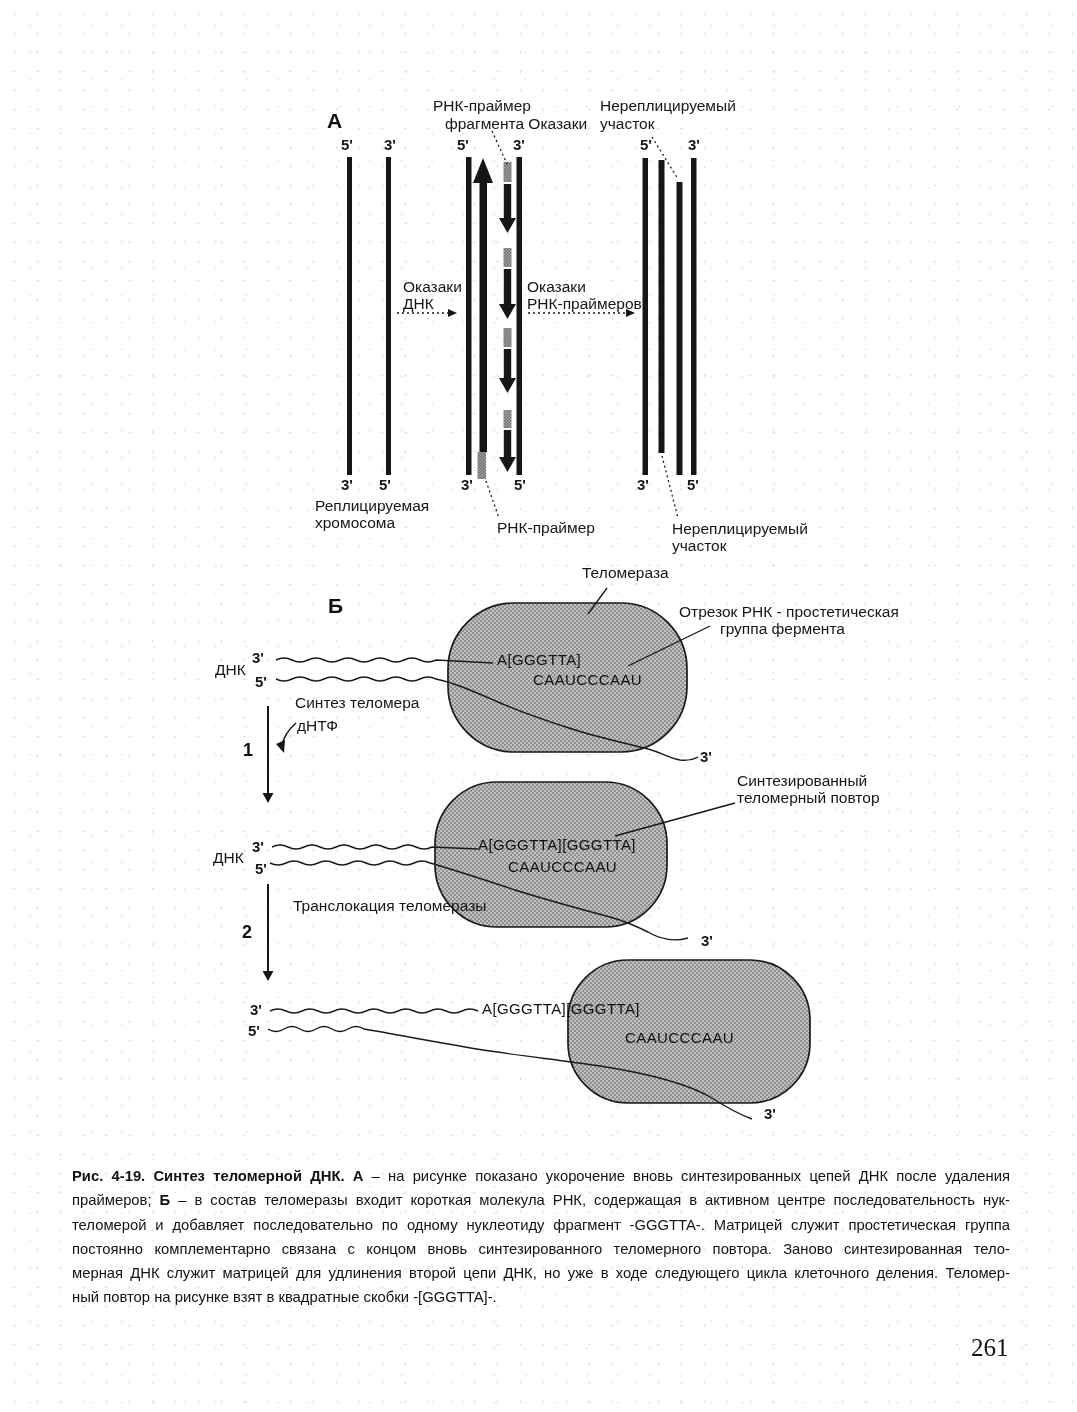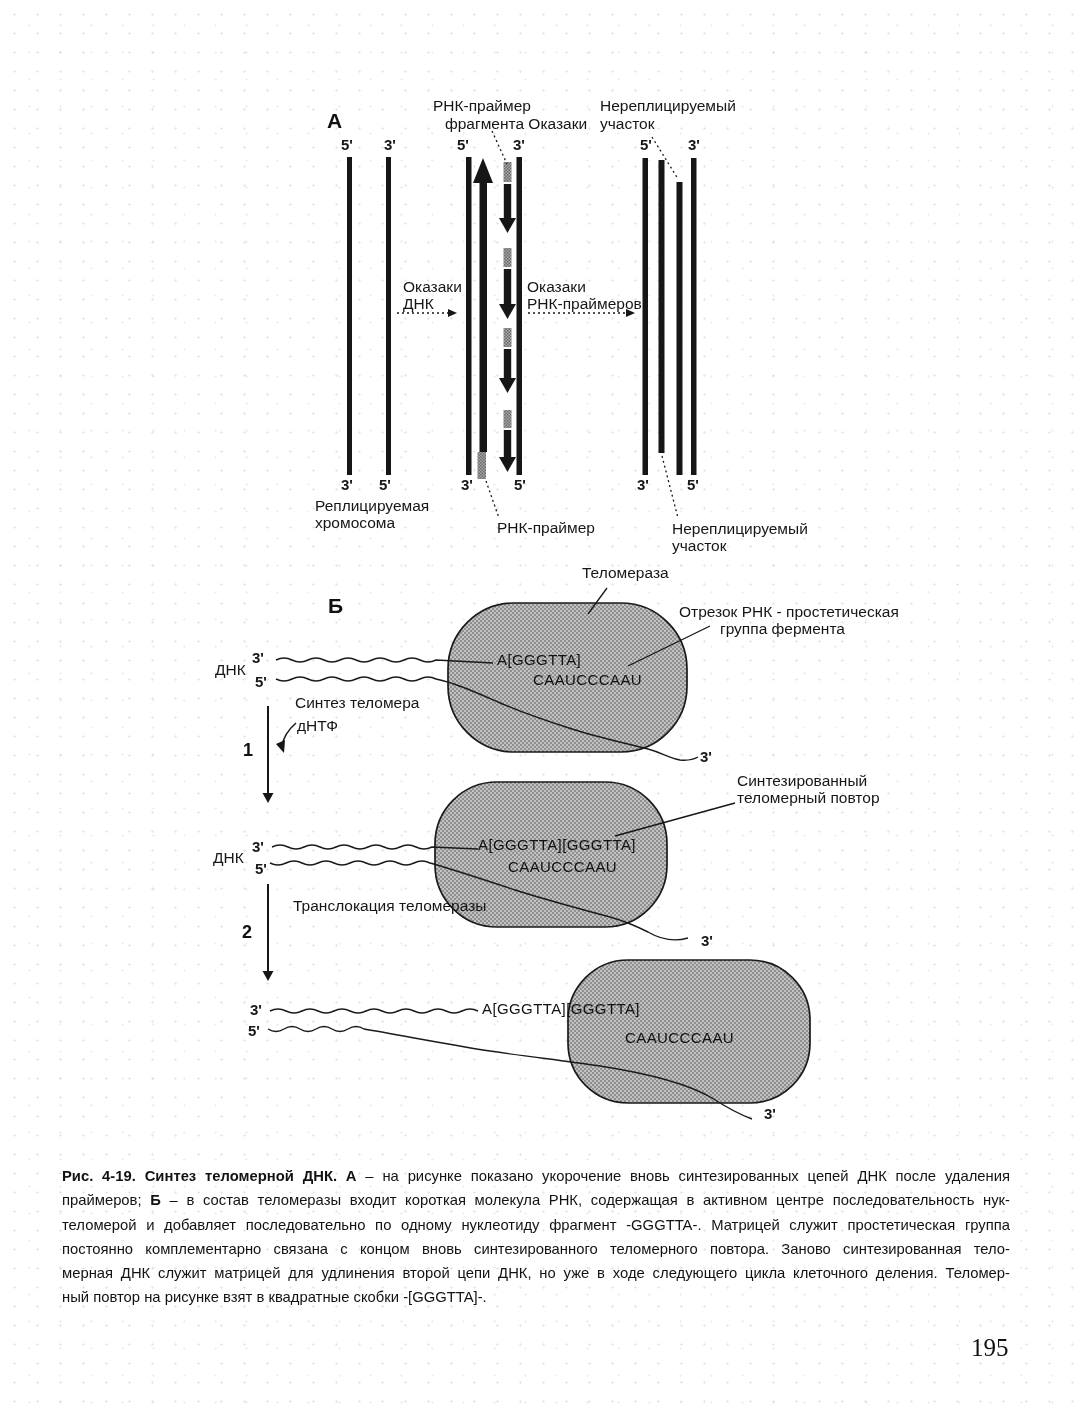--- a/index.html
+++ b/index.html
@@ -15,21 +15,21 @@
     color:#161616;
   }
   svg.art{position:absolute; left:0; top:0;}
   .lbl{position:absolute; font-size:15.5px; line-height:17.5px; white-space:nowrap; color:#161616;}
   .prime{position:absolute; font-size:15px; font-weight:bold; white-space:nowrap; color:#161616;}
   .panel{position:absolute; font-size:21px; font-weight:bold; white-space:nowrap; color:#111;}
   .step{position:absolute; font-size:18px; font-weight:bold; white-space:nowrap; color:#111;}
   .seq{position:absolute; font-size:15px; font-weight:normal; letter-spacing:.4px; white-space:nowrap; color:#111;}
   .caption{position:absolute; left:62px; top:1164px; width:948px;
     font-size:14.8px; line-height:24.3px; color:#121212;}
-  .cap-line{text-align:justify; text-align-last:justify; text-justify:inter-word;}
+  .cap-line{text-align:justify; text-align-last:justify; text-justify:inter-word;margin-left:10px;}
   .cap-last{text-align:left; text-align-last:left;}
   .pagenum{position:absolute; left:971px; top:1334px;
     font-family:"Liberation Serif", serif; font-size:25px; color:#111;}
 </style>
 </head>
 <body>
 
 <div id="page">
 
   <svg class="art" width="1077" height="1412" viewBox="0 0 1077 1412">
@@ -194,15 +194,15 @@
 
   <div class="caption">
       <div class="cap-line"><b>Рис. 4-19. Синтез теломерной ДНК. А</b><span> – на рисунке показано укорочение вновь синтезированных цепей ДНК после удаления</span></div>
       <div class="cap-line"><span>праймеров; </span><b>Б</b><span> – в состав теломеразы входит короткая молекула РНК, содержащая в активном центре последовательность нук-</span></div>
       <div class="cap-line"><span>теломерой и добавляет последовательно по одному нуклеотиду фрагмент -GGGTTA-. Матрицей служит простетическая группа</span></div>
       <div class="cap-line"><span>постоянно комплементарно связана с концом вновь синтезированного теломерного повтора. Заново синтезированная тело-</span></div>
       <div class="cap-line"><span>мерная ДНК служит матрицей для удлинения второй цепи ДНК, но уже в ходе следующего цикла клеточного деления. Теломер-</span></div>
       <div class="cap-line cap-last"><span>ный повтор на рисунке взят в квадратные скобки -[GGGTTA]-.</span></div>
     </div>
 
-  <div class="pagenum">195</div>
+  <div class="pagenum">261</div>
 
 </div>
 
 </body></html>

